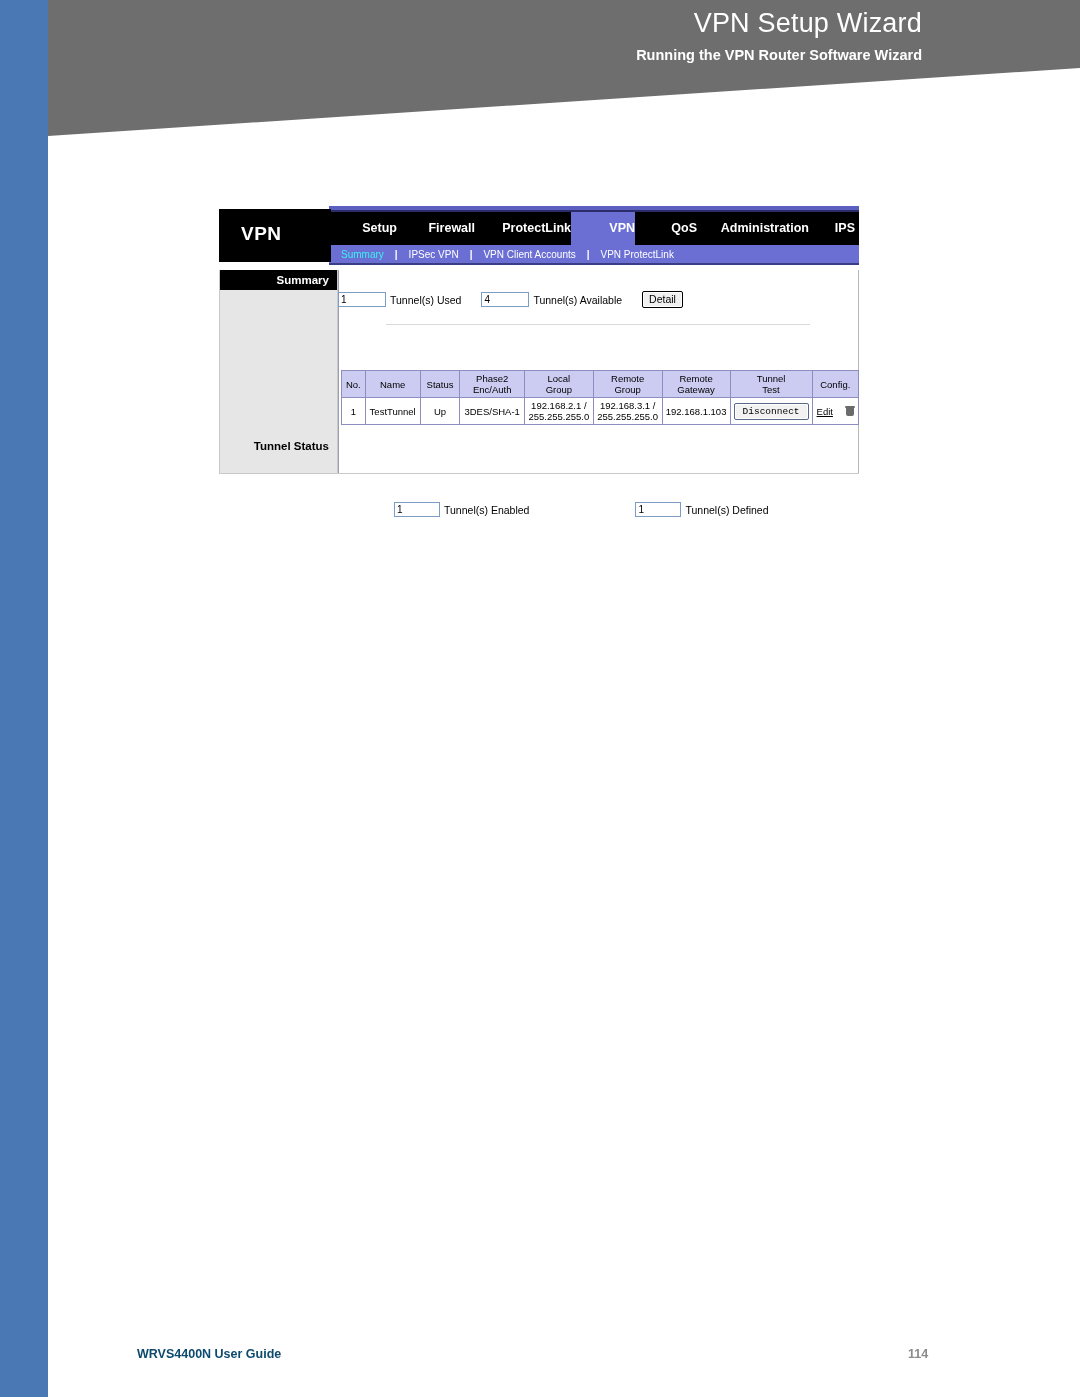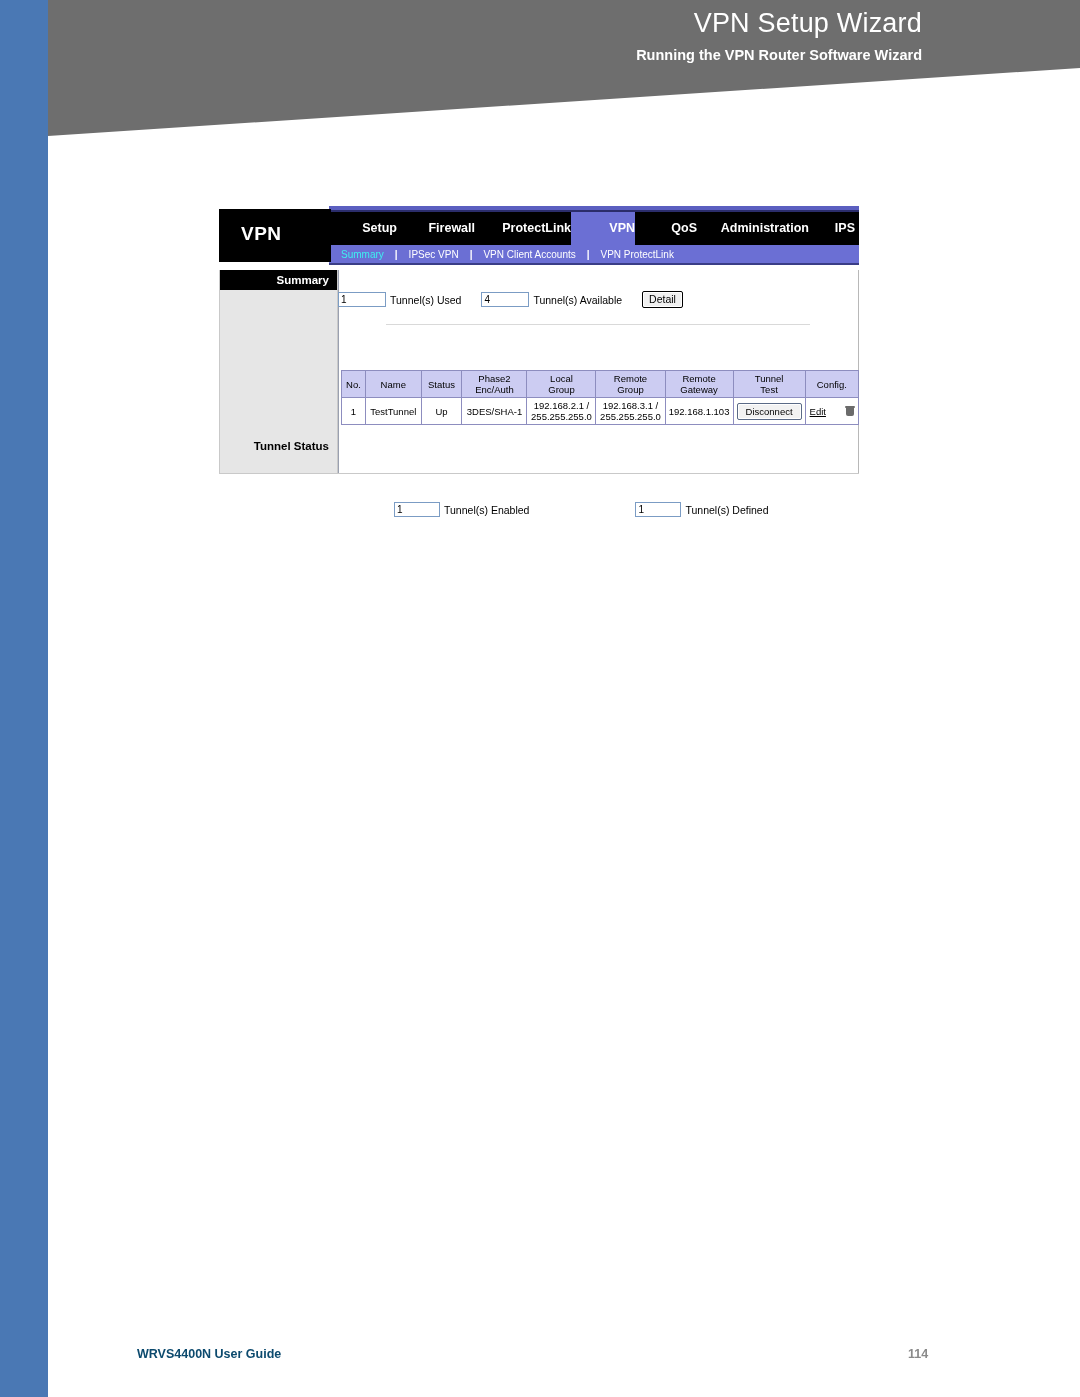--- a/index.html
+++ b/index.html
@@ -276,30 +276,30 @@
     background: #ffffff;
     border: 1px solid #8d8dbf;
     padding: 2px 3px;
     text-align: center;
     line-height: 11px;
     white-space: nowrap;
   }
   .cell-2line { line-height: 11px; }
   .disconnect-btn {
     font-size: 9.5px;
-    font-family: Liberation Sans, sans-serif;
+    font-family: Liberation Mono, monospace;
     background: #f2f2f2;
     border: 1px solid #5a6a86;
     border-radius: 2px;
     padding: 2px 8px;
     color: #000;
     box-shadow: inset 0 0 0 1px #ffffff;
   }
   .cfg-cell { padding: 2px 4px !important; }
-  .cfg-inner { display: flex; align-items: center; gap: 20px; }
+  .cfg-inner { display: flex; align-items: center; gap: 13px; }
   .edit-link {
     font-size: 9.5px;
     color: #000000;
     text-decoration: underline;
   }
   .trash {
     display: inline-block;
     width: 8px;
     height: 10px;
     position: relative;

